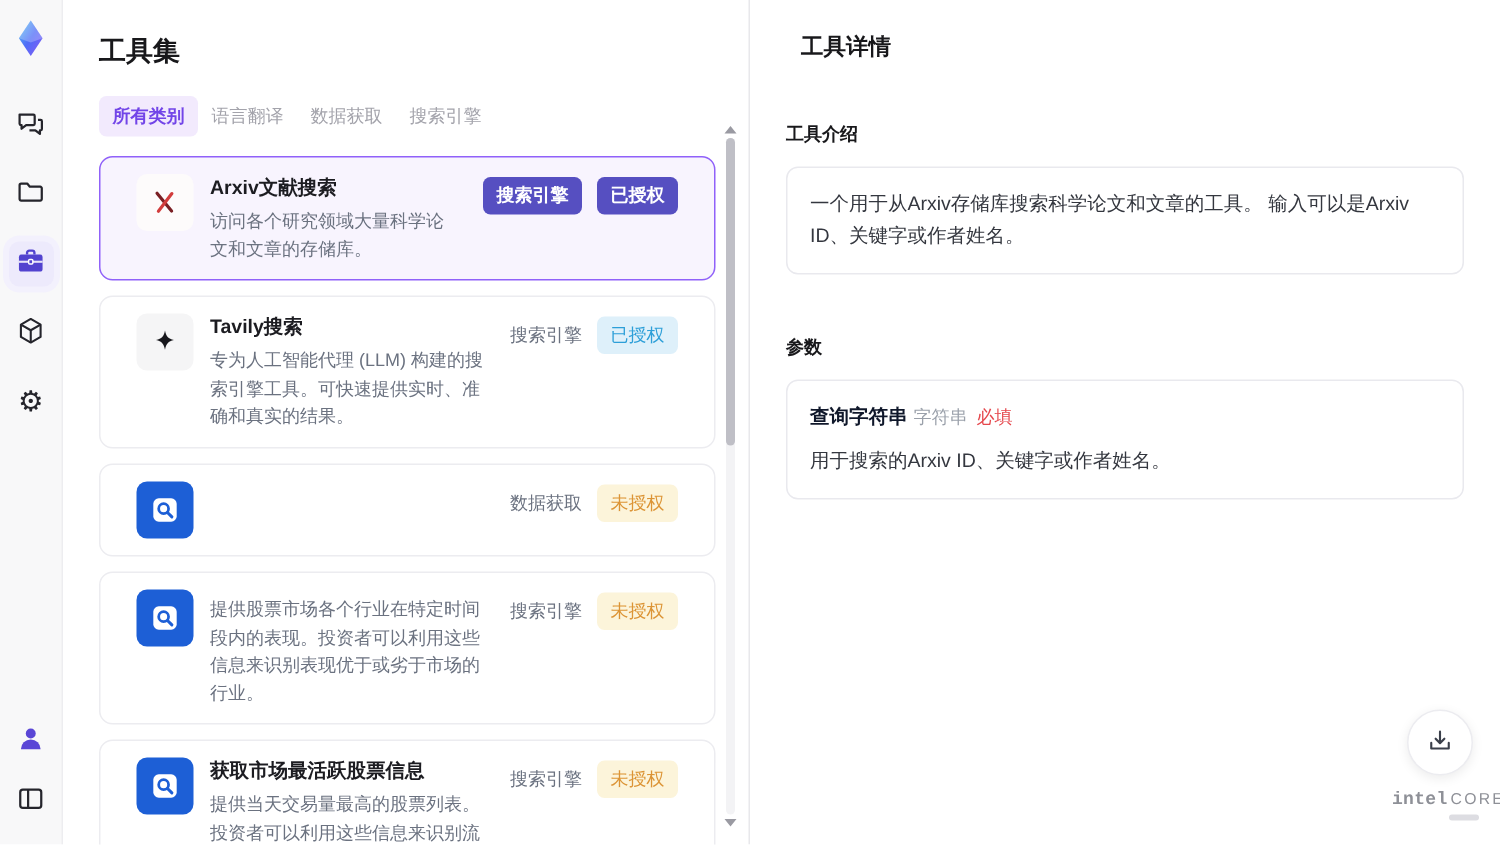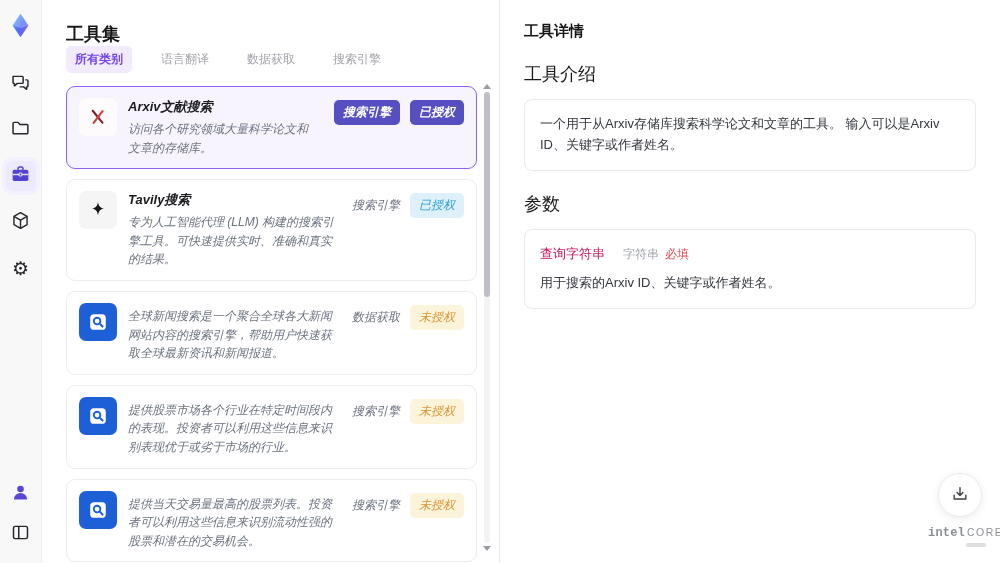--- a/index.html
+++ b/index.html
@@ -12,25 +12,25 @@
   .logo { width:27px; height:27px; margin-bottom:30px; }
   .rail-nav { display:flex; flex-direction:column; align-items:center; gap:16px; }
   .rail-btn { width:30px; height:30px; border:none; background:transparent; border-radius:7px; display:flex; align-items:center; justify-content:center; cursor:pointer; }
   .rail-btn.active { background:#edeafc; box-shadow:0 0 0 4px #f3f1fd; }
   .rail-bottom { margin-top:auto; display:flex; flex-direction:column; align-items:center; gap:10px; }
   .gear-glyph { font-size:19px; line-height:1; color:#25252c; }
 
   
   .main { width:458px; flex-shrink:0; border-right:1px solid #e8e8eb; position:relative; padding:22px 22px 0 24px; }
   .main-title { font-size:18px; font-weight:700; }
-  .tabs { display:flex; gap:20px; }
+  .tabs { display:flex; margin-top:18px; }
   .tab { border:none; background:transparent; font-size:12px; color:#a3a3ab; cursor:pointer; padding:5px 9px; border-radius:5px; font-family:inherit; }
   .tab.active { color:#7245e8; background:#f2eafd; font-weight:600; }
   .tool-list { margin-top:13px; display:flex; flex-direction:column; gap:10px; }
-  .card { display:flex; gap:11px; align-items:flex-start; background:#fff; border:1px solid #ececf0; border-radius:9px; padding:11px 12px; cursor:pointer;font-style:italic; }
+  .card { display:flex; gap:11px; align-items:flex-start; background:#fff; border:1px solid #ececf0; border-radius:9px; padding:11px 24px; cursor:pointer; }
   .card.selected { background:#f8f4fe; border:1.5px solid #9061f9; }
   .tool-icon { width:38px; height:38px; border-radius:7px; flex-shrink:0; display:flex; align-items:center; justify-content:center; background:#f5f5f6; }
   .tool-icon.i-arxiv-icon { background:#fdfbfb; }
   .tool-icon.i-news-search-icon { background:#1d5fd6; }
   .tool-body { flex:1; min-width:0; }
   .tool-title { font-size:13px; font-weight:700; color:#1c1c21; }
   .tool-desc { font-size:12px; color:#6b7280; line-height:1.55; margin-top:4px; }
   .badge-row { display:flex; align-items:center; gap:10px; flex-shrink:0; margin-left:6px; margin-top:2px; }
   .badge-solid { background:#564fc1; color:#fff; font-size:12px; padding:4px 9px; border-radius:5px; font-weight:600; }
   .cat-plain { color:#6b7280; font-size:12px; }
@@ -40,25 +40,25 @@
   
   .scrollbar { position:absolute; top:84px; bottom:12px; right:9px; width:6px; }
   .sb-arrow-up, .sb-arrow-down { position:absolute; left:50%; transform:translateX(-50%); width:0; height:0; border-left:4px solid transparent; border-right:4px solid transparent; }
   .sb-arrow-up { top:0; border-bottom:5px solid #9a9aa2; }
   .sb-arrow-down { bottom:0; border-top:5px solid #9a9aa2; }
   .sb-track { position:absolute; top:8px; bottom:8px; left:0; width:6px; background:#f3f3f5; border-radius:3px; }
   .sb-thumb { position:absolute; top:0; left:0; width:6px; height:205px; background:#bfbfc6; border-radius:3px; }
 
   
   .detail { flex:1; padding:22px 24px; position:relative; }
-  .detail-title { font-size:15px; font-weight:700; }
-  .section-heading { font-size:18px; font-weight:400; margin-top:21px; }
+  .detail-title { font-size:15px; font-weight:700;margin-left:10px; }
+  .section-heading { font-size:12px; font-weight:700; margin-top:40px; }
   .detail-box { margin-top:13px; border:1px solid #e9e9ee; border-radius:8px; padding:14px 15px; font-size:13px; color:#34373f; line-height:1.6; background:#fff; }
-  .param-name { font-size:13px; font-weight:400; color:#be185d;text-align:center; }
-  .param-type { font-size:12px; color:#9aa0aa; margin-left:18px; }
+  .param-name { font-size:13px; font-weight:700; color:#0f172a;text-align:center; }
+  .param-type { font-size:12px; color:#9aa0aa; margin-left:4px; }
   .param-required { font-size:12px; color:#e5484d; margin-left:6px; }
   .param-desc { margin-top:9px; font-size:13px; color:#34373f; }
 
   
   .download-fab { position:absolute; right:18px; bottom:46px; width:44px; height:44px; border-radius:50%; background:#fff; border:1px solid #ececf0; box-shadow:0 2px 8px rgba(0,0,0,.08); display:flex; align-items:center; justify-content:center; cursor:pointer; }
   .brand { position:absolute; right:12px; bottom:16px; width:60px; text-align:center; color:#8e9097; }
   .brand-line { font-size:12px; white-space:nowrap; }
   .brand-intel { font-weight:700; letter-spacing:.2px;font-family:Liberation Mono, monospace; }
   .brand-core { font-size:10.5px; letter-spacing:1.5px; margin-left:2px; }
   .brand-mark { width:20px; height:4px; background:#dddde2; border-radius:2px; margin:3px 2px 0 auto; }
@@ -189,21 +189,20 @@
 
   <div class="card">
     <div class="tool-icon i-news-search-icon">
             <svg viewBox="0 0 24 24" width="22" height="22">
               <rect x="3.5" y="3.5" width="17" height="17" rx="4" fill="#ffffff"></rect>
               <circle cx="11" cy="11" r="3.6" fill="none" stroke="#1d5fd6" stroke-width="2"></circle>
               <path d="M13.8 13.8L17 17" stroke="#1d5fd6" stroke-width="2.2" stroke-linecap="round"></path>
             </svg>
           </div>
     <div class="tool-body">
-      <div class="tool-desc">全球新闻搜索是一个聚合全球各大新闻网站内容的搜索引擎，帮助用户快速获取全球最新资讯和新闻报道。</div>
     </div>
     <div class="badge-row">
       <span class="cat-badge cat-plain">数据获取</span>
       <span class="auth-badge badge-yellow">未授权</span>
     </div>
   </div>
 
   <div class="card">
     <div class="tool-icon i-news-search-icon">
             <svg viewBox="0 0 24 24" width="22" height="22">
@@ -223,20 +222,21 @@
 
   <div class="card">
     <div class="tool-icon i-news-search-icon">
             <svg viewBox="0 0 24 24" width="22" height="22">
               <rect x="3.5" y="3.5" width="17" height="17" rx="4" fill="#ffffff"></rect>
               <circle cx="11" cy="11" r="3.6" fill="none" stroke="#1d5fd6" stroke-width="2"></circle>
               <path d="M13.8 13.8L17 17" stroke="#1d5fd6" stroke-width="2.2" stroke-linecap="round"></path>
             </svg>
           </div>
     <div class="tool-body">
+      <div class="tool-title">获取市场最活跃股票信息</div>
       <div class="tool-desc">提供当天交易量最高的股票列表。投资者可以利用这些信息来识别流动性强的股票和潜在的交易机会。</div>
     </div>
     <div class="badge-row">
       <span class="cat-badge cat-plain">搜索引擎</span>
       <span class="auth-badge badge-yellow">未授权</span>
     </div>
   </div>
 
 </div>
 

